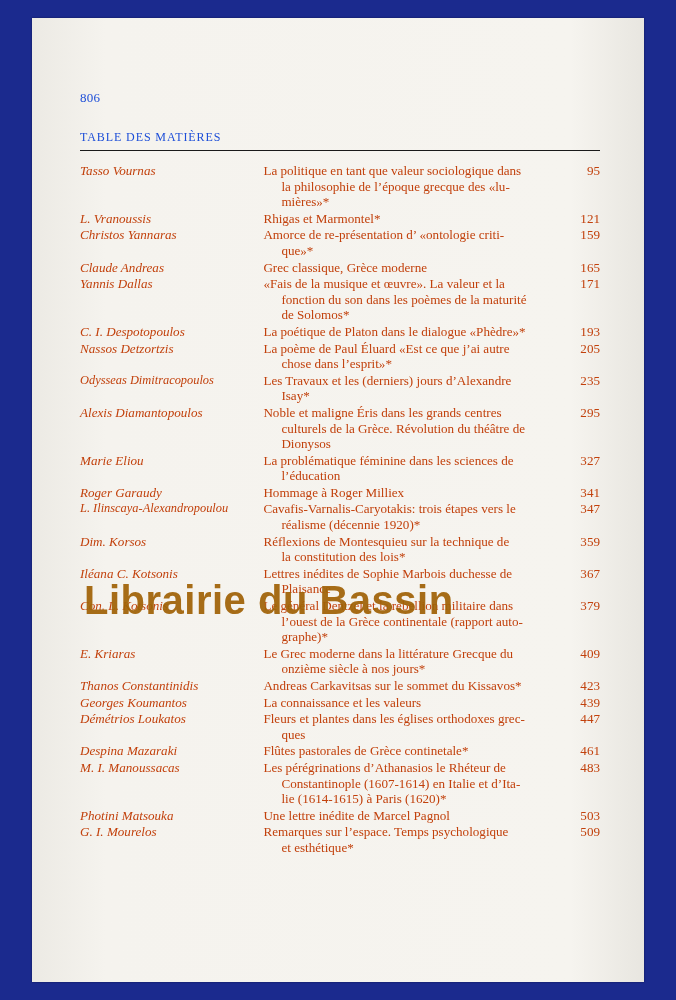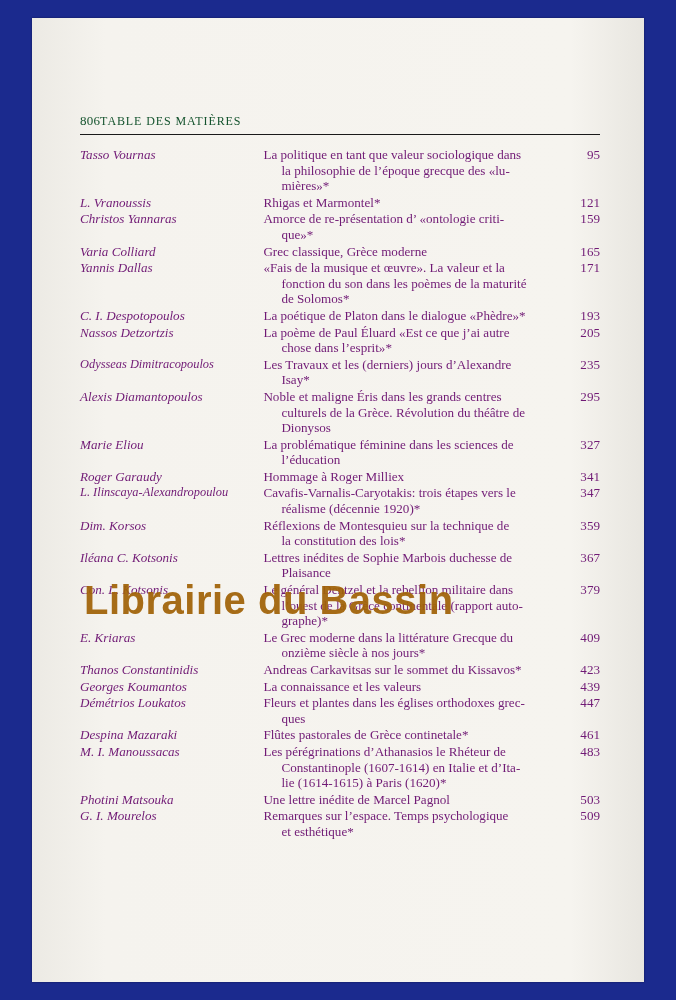--- a/index.html
+++ b/index.html
@@ -29,25 +29,26 @@
     background: linear-gradient(to right, #eceae4 0%, #f5f3ee 12%, #f6f4ef 88%, #e8e6e0 100%);
   }
   .content {
     position: absolute;
     left: 48px;
     top: 72px;
     width: 520px;
   }
   .header {
     display: flex;
-    justify-content: flex-start;
+    justify-content: center;
     align-items: baseline;
     font-size: 12.5px;
-    color: #14532d;
+    color: #1d4ed8;
     padding-bottom: 3px;
+    flex-direction: column;
   }
   .header .folio {
     font-family: "Liberation Serif", serif;
     font-size: 13px;
     letter-spacing: 0.2px;
   }
   .header .running-title {
     font-family: "Liberation Serif", serif;
     font-size: 12px;
     letter-spacing: 0.9px;
@@ -56,21 +57,21 @@
   }
   .rule {
     border-top: 1.1px solid #1a1a1a;
     margin-top: 2px;
     margin-bottom: 12px;
   }
   table.toc {
     border-collapse: collapse;
     width: 100%;
     font-size: 13.1px;
-    color: #701a75;
+    color: #c2410c;
   }
   table.toc td {
     vertical-align: top;
     padding: 0;
     line-height: 15.6px;
   }
   td.author {
     width: 182px;
     font-style: italic;
     padding-right: 4px;
@@ -143,21 +144,21 @@
             <td class="author">L.  Vranoussis</td>
             <td class="title"><span>Rhigas et Marmontel*</span></td>
             <td class="page-num">121</td>
           </tr>
           <tr class="entry">
             <td class="author">Christos  Yannaras</td>
             <td class="title"><span>Amorce de re-présentation d’ «ontologie criti-</span><span class="indent">que»*</span></td>
             <td class="page-num pagecell-bottom">159</td>
           </tr>
           <tr class="entry">
-            <td class="author">Varia  Colliard</td>
+            <td class="author">Claude  Andreas</td>
             <td class="title"><span>Grec classique, Grèce moderne</span></td>
             <td class="page-num">165</td>
           </tr>
           <tr class="entry">
             <td class="author">Yannis  Dallas</td>
             <td class="title"><span>«Fais de la musique et œuvre». La valeur et la</span><span class="indent">fonction du son dans les poèmes de la maturité</span><span class="indent">de Solomos*</span></td>
             <td class="page-num pagecell-bottom">171</td>
           </tr>
           <tr class="entry">
             <td class="author">C.  I.  Despotopoulos</td>

